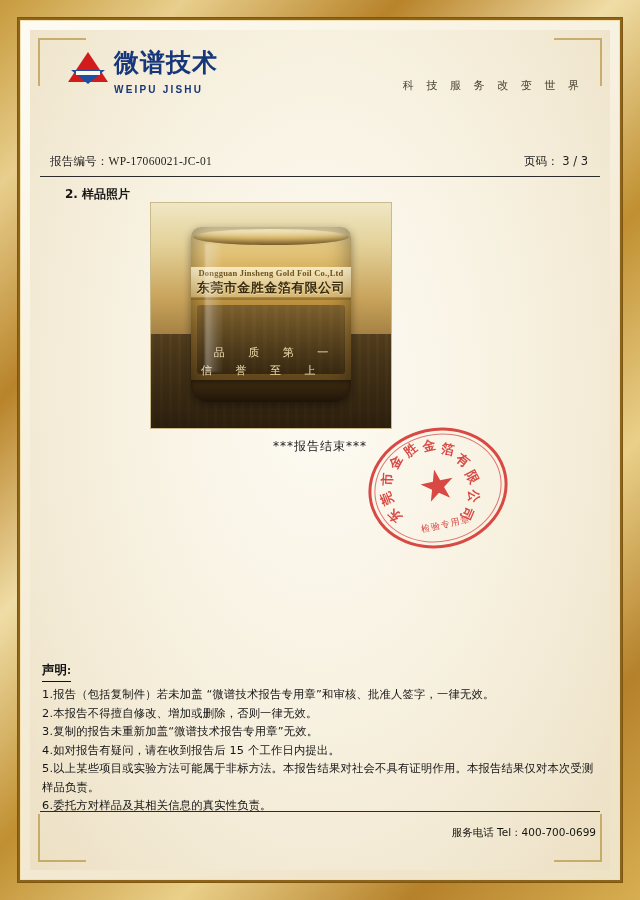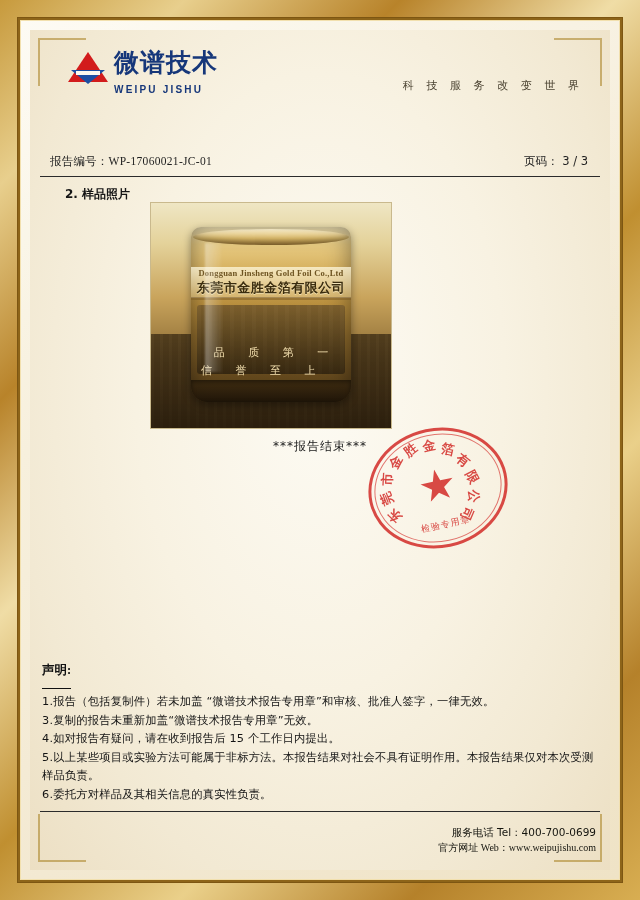--- a/index.html
+++ b/index.html
@@ -375,21 +375,21 @@
     right: 14px;
     top: 630px;
   }
   .decl-title {
     font-family: Liberation Serif, serif;
     font-size: 12.5px;
     font-weight: bold;
     color: #111;
     border-bottom: 1.5px solid #111;
     display: inline-block;
-    padding-bottom: 9px;
+    padding-bottom: 2px;
     margin-bottom: 4px;
   }
   .decl-item {
     font-family: "DejaVu Sans", "Liberation Sans", sans-serif;
     font-size: 11.3px;
     line-height: 18.5px;
     color: #141414;
     letter-spacing: 0.2px;
   }
 
@@ -505,28 +505,28 @@
           <span style="transform: rotate(75deg);">限</span>
           <span style="transform: rotate(100deg);">公</span>
           <span style="transform: rotate(125deg);">司</span>
         </div>
       <div class="seal-sub">检验专用章</div>
     </div>
 
     <div class="decl">
       <div class="decl-title">声明:</div>
       <div class="decl-item">1.报告（包括复制件）若未加盖 “微谱技术报告专用章”和审核、批准人签字，一律无效。</div>
+      <div class="decl-item">2.本报告不得擅自修改、增加或删除，否则一律无效。</div>
       <div class="decl-item">3.复制的报告未重新加盖“微谱技术报告专用章”无效。</div>
       <div class="decl-item">4.如对报告有疑问，请在收到报告后 15 个工作日内提出。</div>
       <div class="decl-item">5.以上某些项目或实验方法可能属于非标方法。本报告结果对社会不具有证明作用。本报告结果仅对本次受测样品负责。</div>
       <div class="decl-item">6.委托方对样品及其相关信息的真实性负责。</div>
     </div>
 
     <div class="footer-sep"></div>
     <div class="footer">
       <div class="footer-right">
         <div>服务电话 Tel：400-700-0699</div>
-        <div class="web-en">官方网址 Web：www.weipujishu.com</div>
       </div>
     </div>
 
   </div>
 </div>
 
 </body></html>

